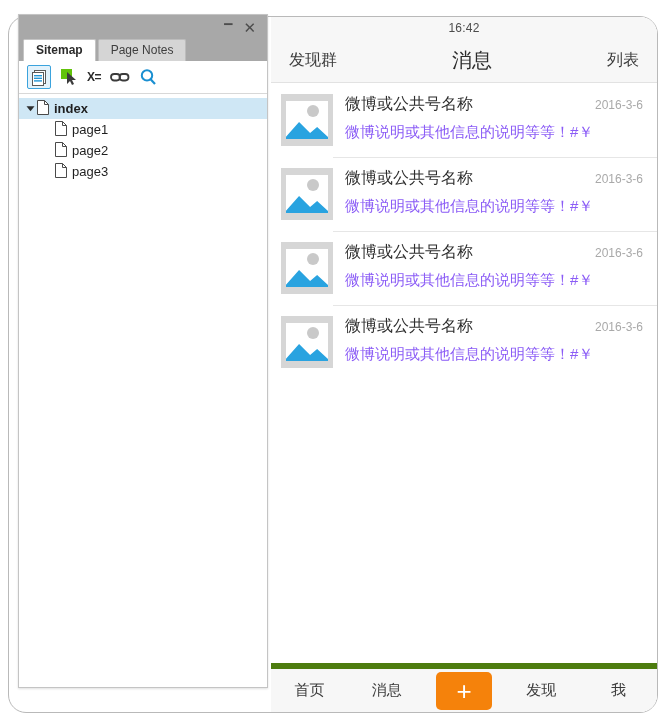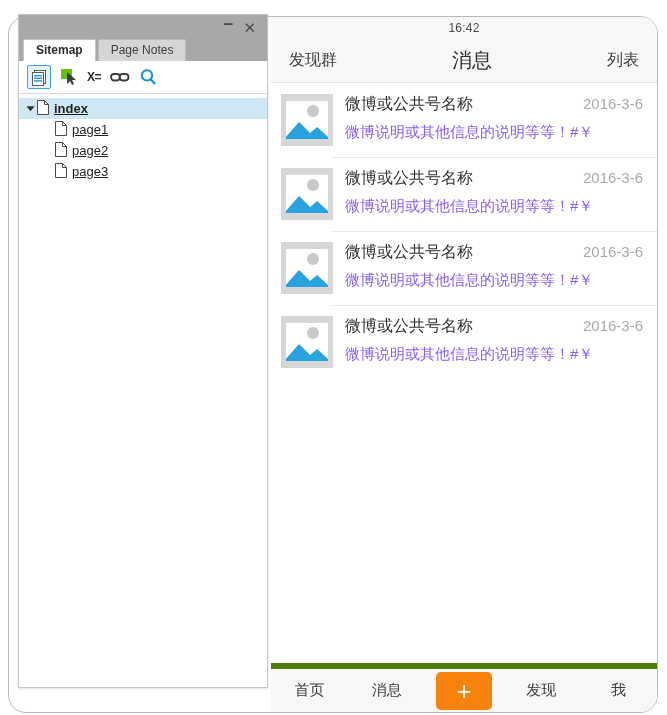--- a/index.html
+++ b/index.html
@@ -144,21 +144,21 @@
     justify-content: center;
   }
   .msg-title {
     flex: 1 1 auto;
     font-size: 16px;
     color: #2d2d2d;
     white-space: nowrap;
   }
   .msg-date {
     flex: 0 0 auto;
-    font-size: 15px;
+    font-size: 12px;
     color: #a9a9a9;
     white-space: nowrap;
     padding-left: 8px;
   }
   .msg-sub {
     margin-top: 8px;
     font-size: 15px;
     color: #8b5cf6;
     white-space: nowrap;
     overflow: hidden;
@@ -294,21 +294,20 @@
     padding-top: 4px;
     overflow: hidden;
   }
   .tree-row {
     display: flex;
     align-items: center;
     height: 21px;
     padding-left: 4px;
     font-size: 13px;
     color: #1f1f1f;
-    text-decoration: underline;
   }
   .tree-row.selected {
     background: #cfe7f5;
     font-weight: bold;
   }
   .tree-row.child { padding-left: 36px; }
   .caret {
     width: 14px;
     display: flex;
     align-items: center;

